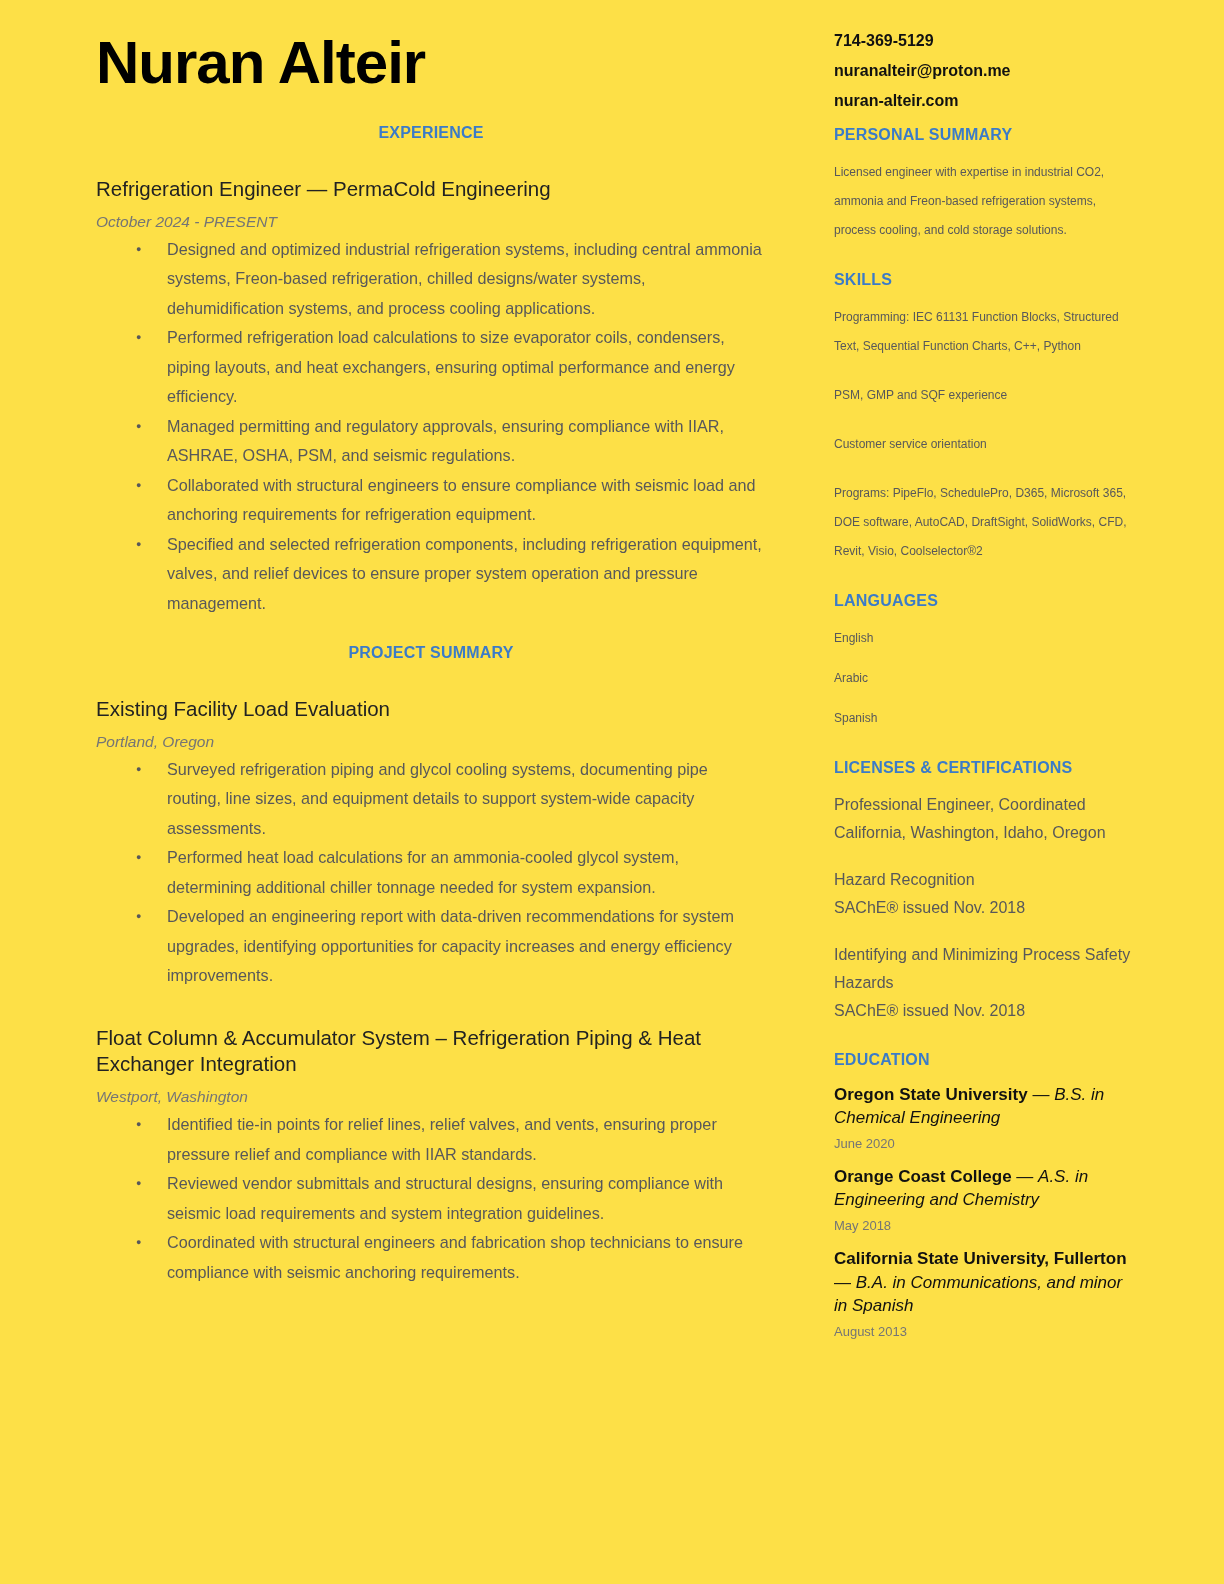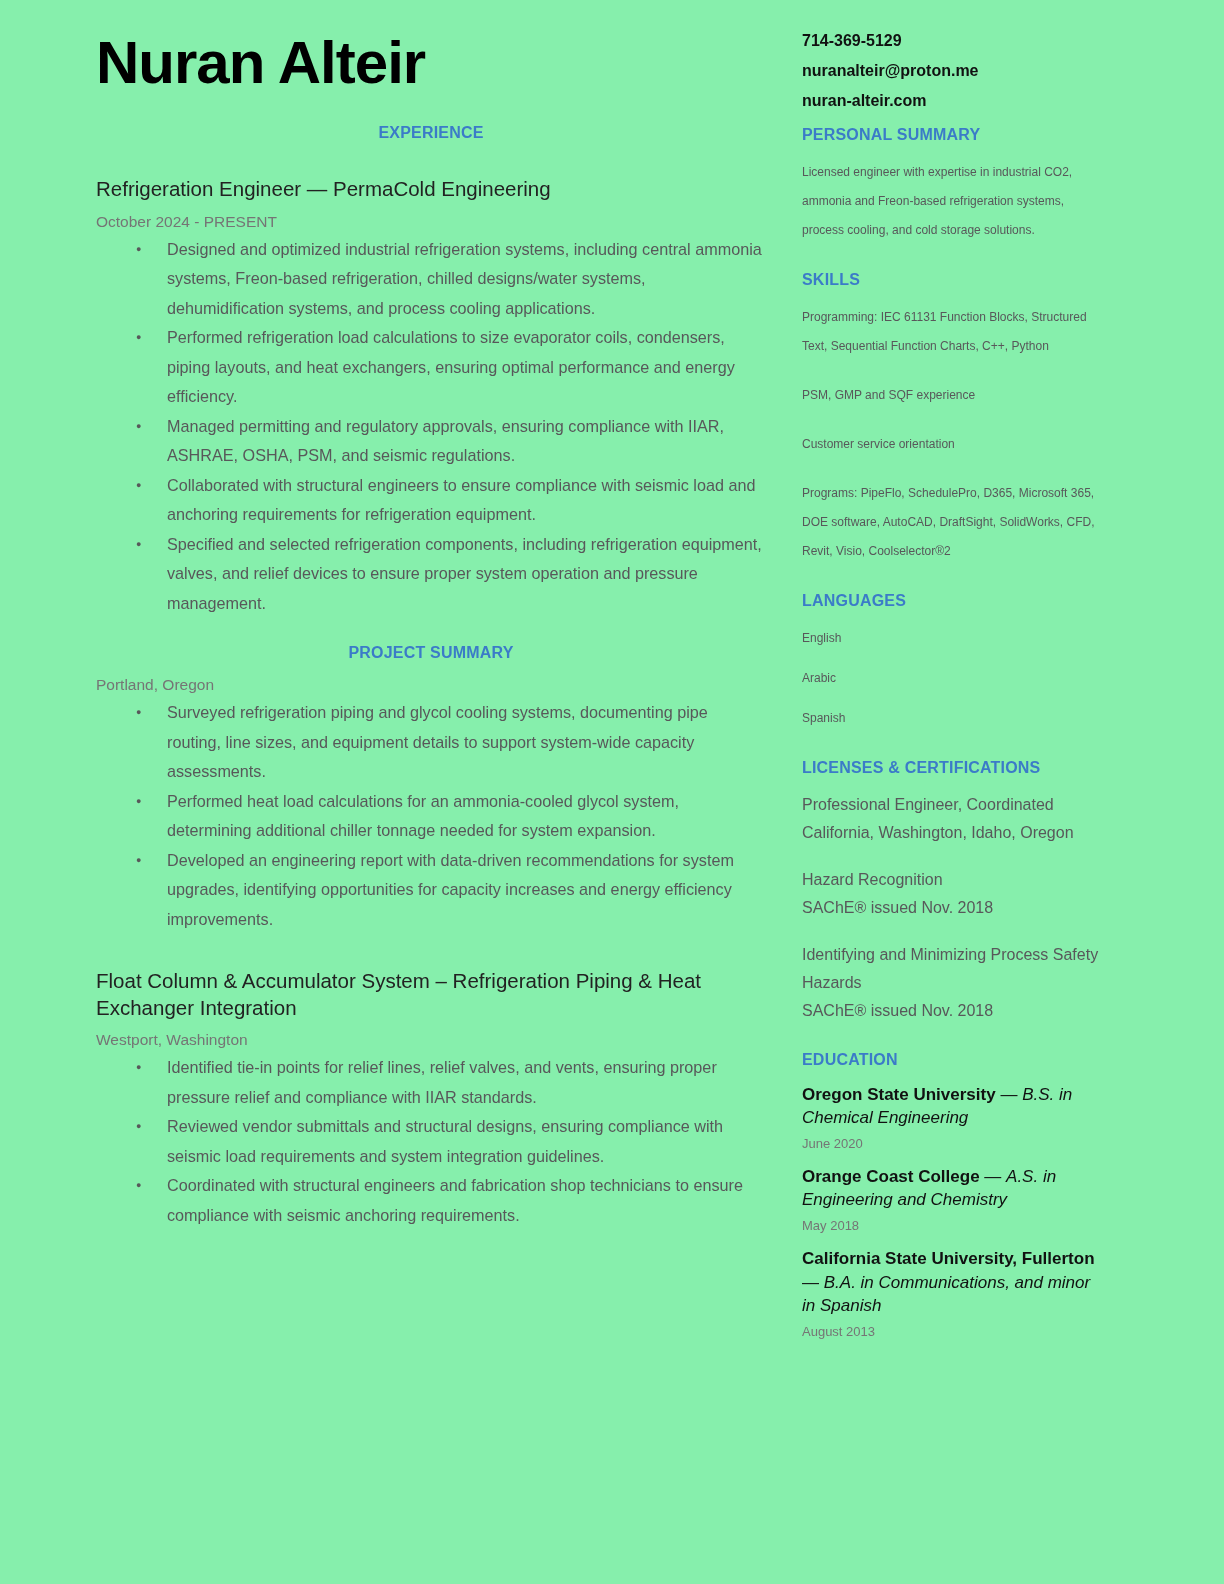--- a/index.html
+++ b/index.html
@@ -6,44 +6,45 @@
     --accent:#3B7BC8;
     --body:#58585A;
     --muted:#757575;
     --heading:#222222;
     --name:#000000;
   }
   *{box-sizing:border-box;}
   html,body{margin:0;padding:0;background:#ffffff;}
   body{font-family:"Liberation Sans", sans-serif;}
   .page{
-    width:1224px;height:1584px;background:#86efac;
+    width:1224px;height:1584px;background:#fde047;
     display:flex;gap:36px;
     padding:26px 40px 0 96px;
   }
   .main-col{width:670px;flex:0 0 670px;}
-  .side-col{width:304px;flex:0 0 304px;}
+  .side-col{width:304px;flex:0 0 304px;margin-left:32px;}
 
   h1.name{
     font-size:60px;font-weight:700;color:var(--name);
     margin:4px 0 28px 0;letter-spacing:-1px;line-height:1.1;
   }
   .section-header{
     font-size:16px;font-weight:700;color:var(--accent);
     letter-spacing:.2px;margin:0 0 14px 0;
   }
   .main-col .section-header{margin-top:26px;text-align:center;}
 
   .job-title{
     font-size:20.5px;font-weight:400;color:var(--heading);
     margin:34px 0 0 0;line-height:1.3;
   }
   .meta-line{
     font-size:15.5px;color:var(--muted);
     margin:10px 0 2px 0;
+    font-style:italic;
   }
   ul.bullets{
     list-style:none;margin:4px 0 0 0;padding:0 0 0 38px;
     font-size:16.2px;color:var(--body);line-height:29.5px;
   }
   ul.bullets li{position:relative;padding-left:33px;}
   ul.bullets li::before{
     content:"●";position:absolute;left:2px;top:0;
     font-size:9px;color:var(--body);
   }
@@ -91,20 +92,21 @@
             <li>Collaborated with structural engineers to ensure compliance with seismic load and anchoring requirements for refrigeration equipment.</li>
             <li>Specified and selected refrigeration components, including refrigeration equipment, valves, and relief devices to ensure proper system operation and pressure management.</li>
           </ul>
       </article>
     </section>
 
     <section>
       <h2 class="section-header">PROJECT SUMMARY</h2>
 
       <article class="project-block">
+        <h3 class="job-title">Existing Facility Load Evaluation</h3>
         <p class="meta-line">Portland, Oregon</p>
         <ul class="bullets">
             <li>Surveyed refrigeration piping and glycol cooling systems, documenting pipe routing, line sizes, and equipment details to support system-wide capacity assessments.</li>
             <li>Performed heat load calculations for an ammonia-cooled glycol system, determining additional chiller tonnage needed for system expansion.</li>
             <li>Developed an engineering report with data-driven recommendations for system upgrades, identifying opportunities for capacity increases and energy efficiency improvements.</li>
           </ul>
       </article>
 
       <article class="project-block">
         <h3 class="job-title">Float Column &amp; Accumulator System – Refrigeration Piping &amp; Heat Exchanger Integration</h3>

